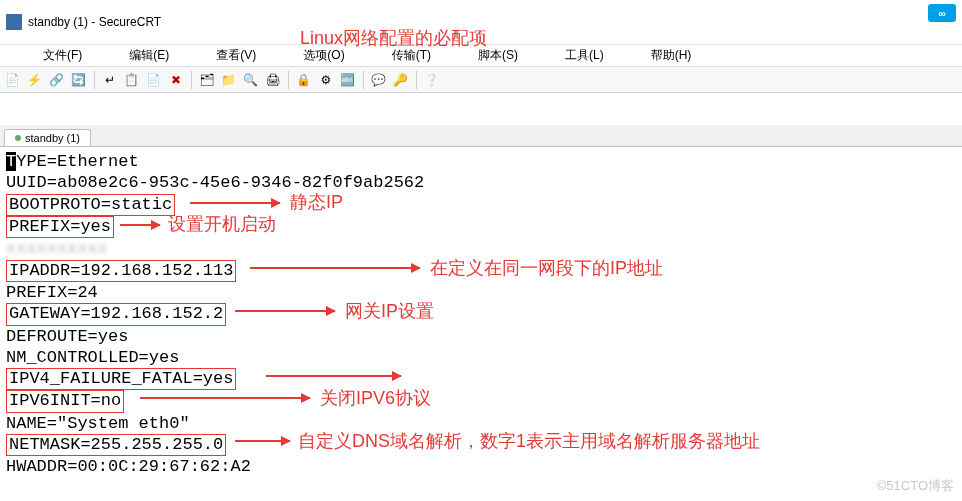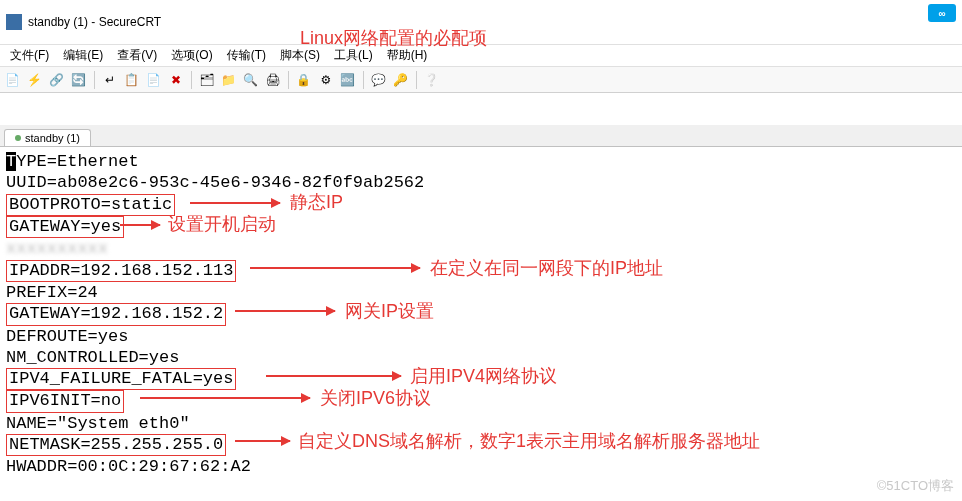--- a/index.html
+++ b/index.html
@@ -40,20 +40,21 @@
     display: flex;
     align-items: center;
     padding: 0 4px;
     gap: 2px;
     border-bottom: 1px solid #e0e0e0;
   }
   .menu-item {
     padding: 2px 6px;
     font-size: 12px;
     color: #000;
+    margin-left: 33px;
   }
   .toolbar {
     height: 26px;
     display: flex;
     align-items: center;
     padding: 0 4px;
     gap: 4px;
     border-bottom: 1px solid #d0d0d0;
     background: #f8f8f8;
   }
@@ -179,21 +180,21 @@
   <div class="tab">
     <span class="tab-dot"></span>
     <span>standby (1)</span>
   </div>
 </div>
 
 <div class="terminal">
   <div class="term-line"><span class="highlighted-term">T</span><span>YPE=Ethernet</span></div>
   <div class="term-line">UUID=ab08e2c6-953c-45e6-9346-82f0f9ab2562</div>
   <div class="term-line"><span class="boxed">BOOTPROTO=static</span></div>
-  <div class="term-line"><span class="boxed">GATEWAY=yes</span></div>
+  <div class="term-line"><span class="boxed">PREFIX=yes</span></div>
   <div class="term-line blur">xxxxxxxxxx</div>
   <div class="term-line"><span class="boxed">IPADDR=192.168.152.113</span></div>
   <div class="term-line">PREFIX=24</div>
   <div class="term-line"><span class="boxed">GATEWAY=192.168.152.2</span></div>
   <div class="term-line">DEFROUTE=yes</div>
   <div class="term-line">NM_CONTROLLED=yes</div>
   <div class="term-line"><span class="boxed">IPV4_FAILURE_FATAL=yes</span></div>
   <div class="term-line"><span class="boxed">IPV6INIT=no</span></div>
   <div class="term-line">NAME="System eth0"</div>
   <div class="term-line"><span class="boxed">NETMASK=255.255.255.0</span></div>
@@ -205,21 +206,20 @@
   <div class="arrow" style="left:120px; top:77px; width:40px;"></div>
   <div class="annot" style="left:168px; top:66px;">设置开机启动</div>
 
   <div class="arrow" style="left:250px; top:120px; width:170px;"></div>
   <div class="annot" style="left:430px; top:110px;">在定义在同一网段下的IP地址</div>
 
   <div class="arrow" style="left:235px; top:163px; width:100px;"></div>
   <div class="annot" style="left:345px; top:153px;">网关IP设置</div>
 
   <div class="arrow" style="left:266px; top:228px; width:135px;"></div>
-  <div class="annot" style="left:410px; top:218px;">启用IPV4网络协议</div>
 
   <div class="arrow" style="left:140px; top:250px; width:170px;"></div>
   <div class="annot" style="left:320px; top:240px;">关闭IPV6协议</div>
 
   <div class="arrow" style="left:235px; top:293px; width:55px;"></div>
   <div class="annot" style="left:298px; top:283px;">自定义DNS域名解析，数字1表示主用域名解析服务器地址</div>
 </div>
 
 <div class="watermark">©51CTO博客</div>
 

